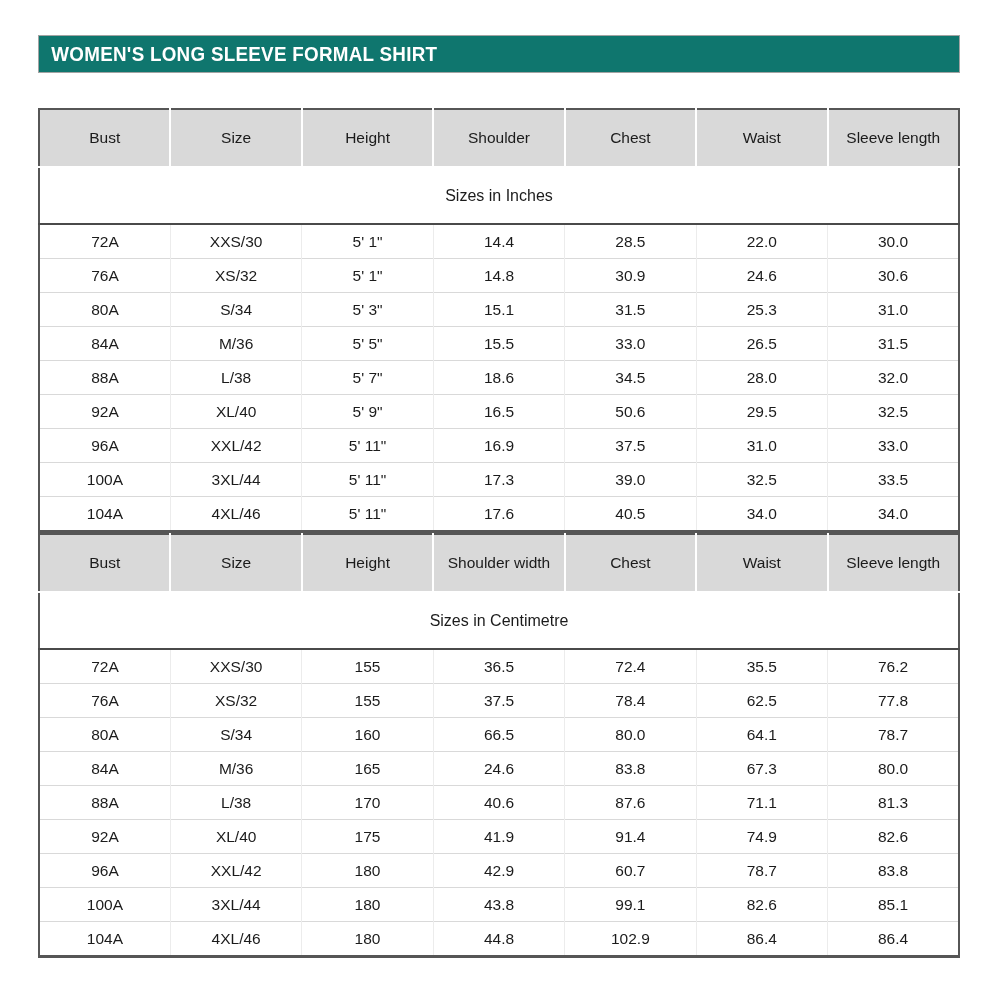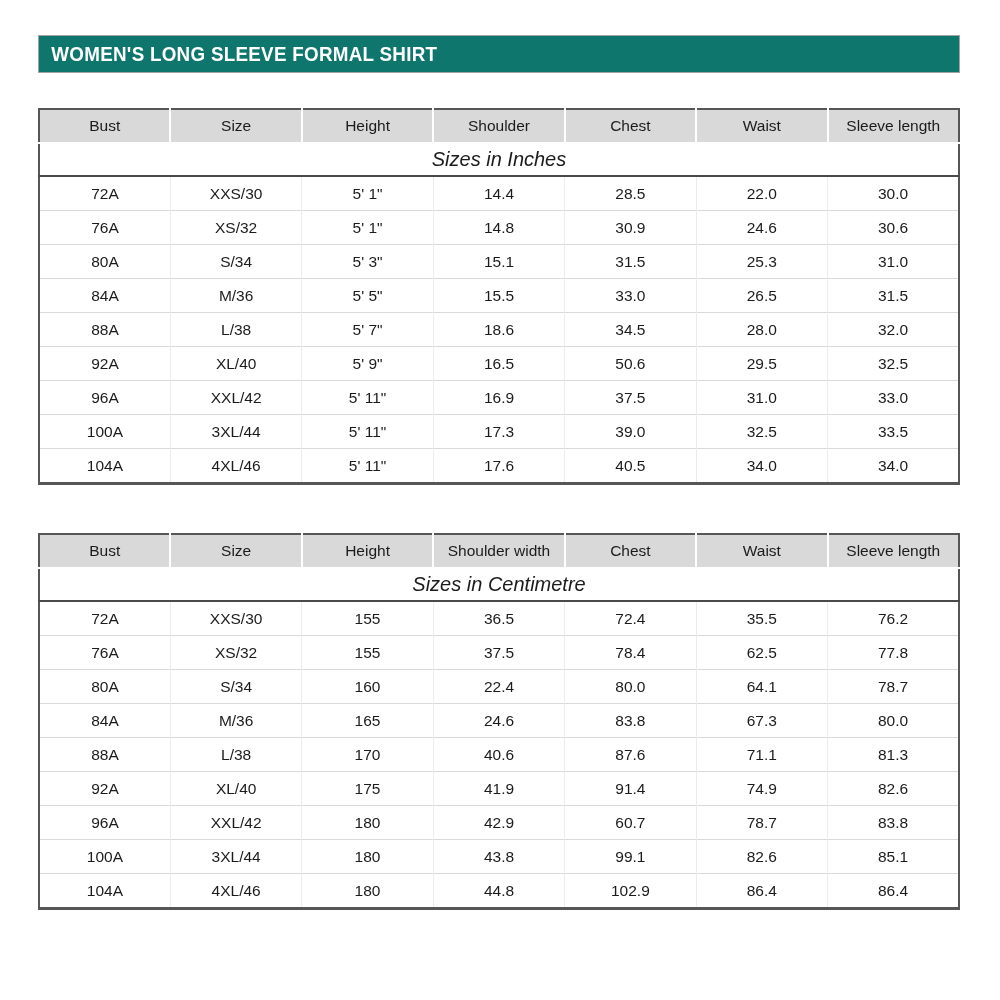--- a/index.html
+++ b/index.html
@@ -48,34 +48,33 @@
     border-bottom-width: 3px;
     font-size: 15.5px;
   }
   table.size-table col { width: 14.285%; }
 
   td.title-cell {
     height: 31px;
     text-align: center;
     background: #ffffff;
     border-bottom: 2px solid #4a4a4a;
-    font-size: 20px;
-    padding: 0;
-    font-style: italic;
+    font-size: 16px;
+    padding: 12px;
   }
   thead th {
     background: #d9d9d9;
     height: 32px;
     font-weight: 400;
     font-size: 15.5px;
     text-align: center;
     border-left: 2px solid #ffffff;
     border-right: 2px solid #ffffff;
     border-bottom: 2px solid #ffffff;
-    padding: 0;
+    padding: 12px;
     overflow: hidden;
     white-space: nowrap;
   }
   thead th:first-child { border-left: none; }
   thead th:last-child { border-right: none; }
 
   tbody td {
     height: 33px;
     text-align: center;
     background: #ffffff;
@@ -252,21 +251,21 @@
           <td>155</td>
           <td>37.5</td>
           <td>78.4</td>
           <td>62.5</td>
           <td>77.8</td>
         </tr>
         <tr>
           <td>80A</td>
           <td>S/34</td>
           <td>160</td>
-          <td>22.4</td>
+          <td>66.5</td>
           <td>80.0</td>
           <td>64.1</td>
           <td>78.7</td>
         </tr>
         <tr>
           <td>84A</td>
           <td>M/36</td>
           <td>165</td>
           <td>24.6</td>
           <td>83.8</td>

